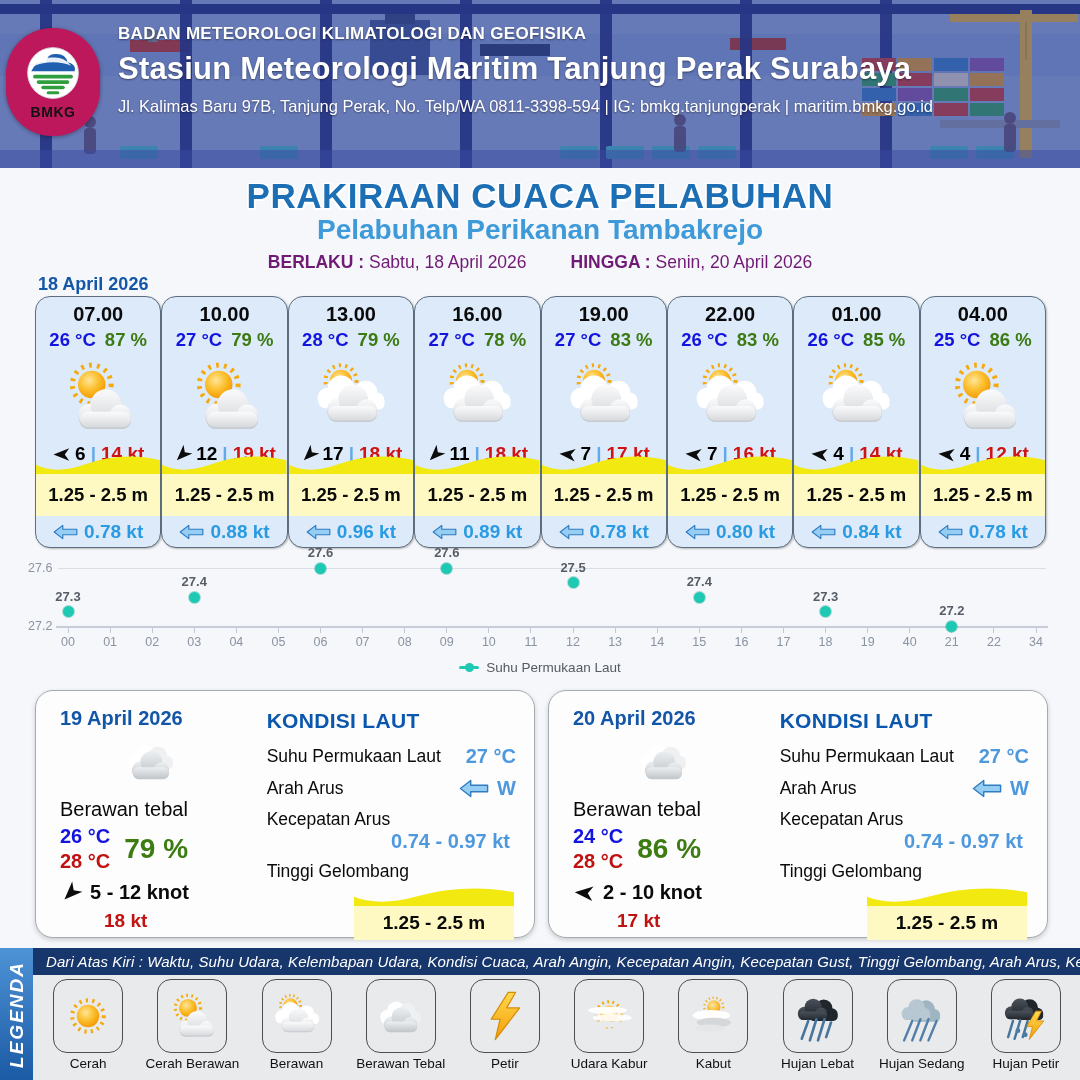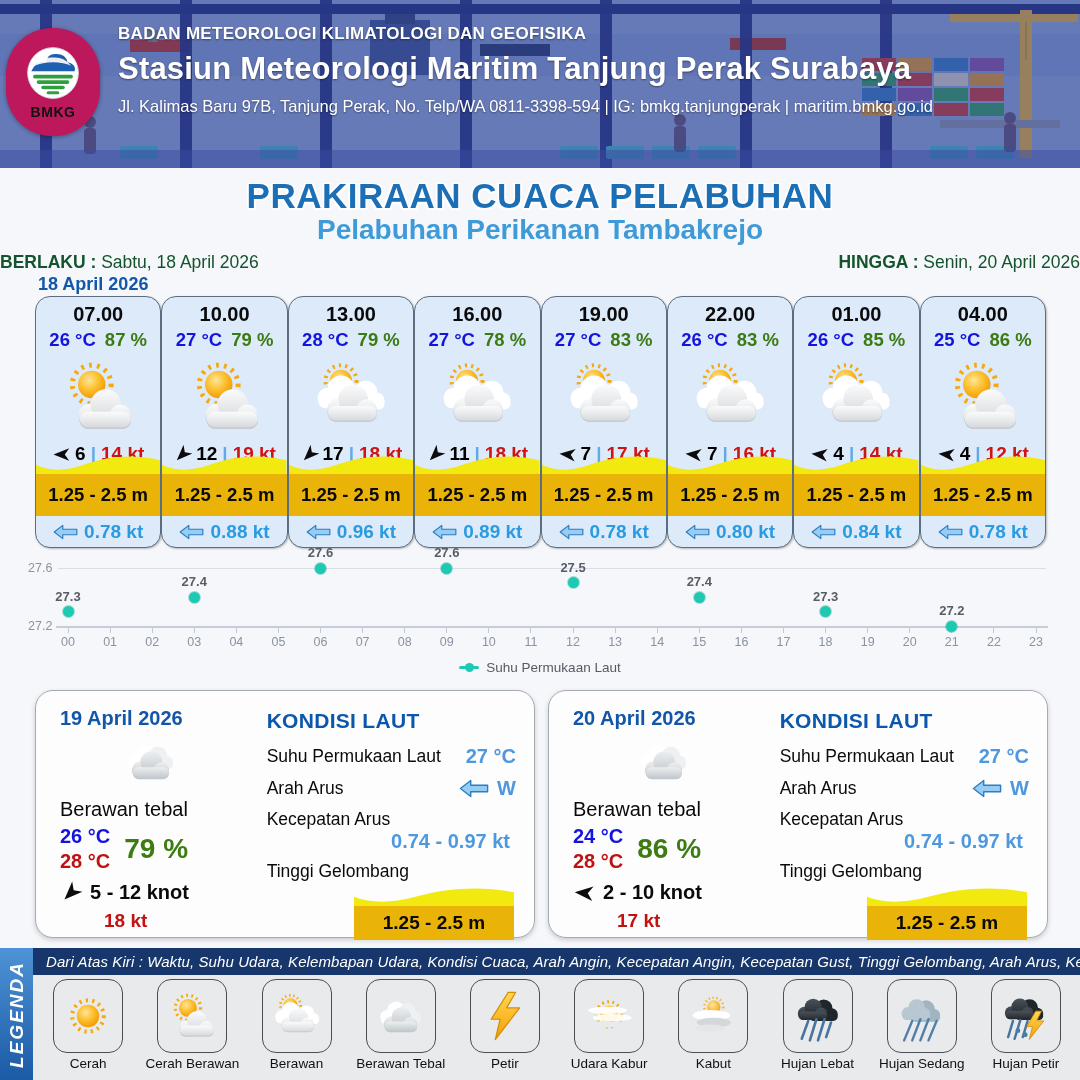--- a/index.html
+++ b/index.html
@@ -15,42 +15,42 @@
   .logo-txt{font-size:14px;font-weight:bold;color:#111;margin-top:2px;letter-spacing:.5px;}
   .hdr-text{position:absolute;left:118px;top:24px;color:#fff;text-shadow:0 1px 2px rgba(0,0,0,.45);}
   .hdr-agency{font-size:17px;font-weight:bold;letter-spacing:.3px;}
   .hdr-station{font-size:31px;font-weight:bold;margin-top:7px;letter-spacing:.2px;}
   .hdr-addr{font-size:16.5px;margin-top:10px;}
 
   
   .title{position:absolute;left:0;top:176px;width:100%;text-align:center;font-size:35px;font-weight:bold;color:#1c6fb5;
     letter-spacing:.5px;text-shadow:1.5px 1.5px 0 #fff,-1.5px -1.5px 0 #fff,1.5px -1.5px 0 #fff,-1.5px 1.5px 0 #fff;}
   .subtitle{position:absolute;left:0;top:214px;width:100%;text-align:center;font-size:28px;font-weight:bold;color:#3e9ad8;}
-  .validity{position:absolute;left:0;top:252px;width:100%;display:flex;justify-content:space-between;gap:44px;font-size:17.5px;color:#14532d;}
+  .validity{position:absolute;left:0;top:252px;width:100%;display:flex;justify-content:center;gap:44px;font-size:17.5px;color:#701a75;}
   .validity b{font-weight:bold;}
   .forecast-date{position:absolute;left:38px;top:274px;font-size:18px;font-weight:bold;color:#1457a8;}
 
   
   .cards{position:absolute;left:35px;top:296px;width:1011px;height:252px;display:flex;}
   .card{position:relative;flex:1;background:#dceafa;border:1.6px solid #5d6e80;border-radius:15px;overflow:hidden;
     box-shadow:1px 1px 2px rgba(0,0,0,.25);}
   .c-time{text-align:center;font-size:20px;font-weight:bold;color:#0a0a0a;margin-top:6px;}
   .c-row2{display:flex;justify-content:center;gap:9px;font-size:18.5px;font-weight:bold;margin-top:3px;}
   .c-temp{color:#1414df;}
   .c-hum{color:#3c7a12;}
   .c-icon{height:88px;display:flex;align-items:center;justify-content:center;margin-top:2px;}
   .c-icon .wicon{width:86px;height:80px;}
   .c-wind{display:flex;align-items:center;justify-content:center;gap:4px;font-size:19px;font-weight:bold;margin-top:2px;}
   .warrow{display:inline-block;width:19px;height:19px;line-height:0;}
   .warrow svg{width:19px;height:19px;}
   .c-sep{color:#63a9e8;font-weight:bold;padding:0 1px;}
   .c-gust{color:#cf1212;}
   .c-wave{position:absolute;left:0;right:0;bottom:31px;height:64px;display:flex;flex-direction:column;}
   .wavecrest{width:100%;height:22px;display:block;}
-  .wavefill{flex:1;background:#eab308;display:flex;align-items:center;justify-content:center;
+  .wavefill{flex:1;background:#fef9c3;display:flex;align-items:center;justify-content:center;
     font-size:18.5px;font-weight:bold;color:#0a0a0a;}
   .c-cur{position:absolute;left:0;right:0;bottom:4px;display:flex;align-items:center;justify-content:center;gap:6px;
     font-size:19px;font-weight:bold;color:#2a9be2;}
   .cur-arrow{display:inline-block;width:25px;height:18px;line-height:0;}
   .cur-arrow svg{width:25px;height:18px;}
 
   
   .chart{position:absolute;left:28px;top:552px;width:1024px;height:98px;}
   .gline{position:absolute;height:1px;background:#d9dee6;}
   .axline{position:absolute;height:2px;background:#c6cdd8;}
@@ -641,27 +641,27 @@
       <div class="xlab" style="left: 658.304px; top: 83px; text-align: center;">15</div>
       <div class="xtick" style="left: 712.891px; top: 76px;"></div>
       <div class="xlab" style="left: 700.391px; top: 83px;">16</div>
       <div class="xtick" style="left: 754.978px; top: 76px;"></div>
       <div class="xlab" style="left: 742.478px; top: 83px;">17</div>
       <div class="xtick" style="left: 797.065px; top: 76px;"></div>
       <div class="xlab" style="left: 784.565px; top: 83px;">18</div>
       <div class="xtick" style="left: 839.152px; top: 76px;"></div>
       <div class="xlab" style="left: 826.652px; top: 83px;">19</div>
       <div class="xtick" style="left: 881.239px; top: 76px;"></div>
-      <div class="xlab" style="left: 868.739px; top: 83px;">20</div>
+      <div class="xlab" style="left: 868.739px; top: 83px;">40</div>
       <div class="xtick" style="left: 923.326px; top: 76px;"></div>
       <div class="xlab" style="left: 910.826px; top: 83px;">21</div>
       <div class="xtick" style="left: 965.413px; top: 76px;"></div>
       <div class="xlab" style="left: 952.913px; top: 83px;">22</div>
       <div class="xtick" style="left: 1007.5px; top: 76px;"></div>
-      <div class="xlab" style="left: 995px; top: 83px;">23</div>
+      <div class="xlab" style="left: 995px; top: 83px;">34</div>
       <div class="dot" style="left: 34.5px; top: 54px; background: rgb(30, 201, 180);"></div>
       <div class="dlab" style="left: 19px; top: 36.5px;">27.3</div>
       <div class="dot" style="left: 160.761px; top: 39.5px; background: rgb(30, 201, 180);"></div>
       <div class="dlab" style="left: 145.261px; top: 22px;">27.4</div>
       <div class="dot" style="left: 287.022px; top: 10.5px; background: rgb(30, 201, 180);"></div>
       <div class="dlab" style="left: 271.522px; top: -7px;">27.6</div>
       <div class="dot" style="left: 413.283px; top: 10.5px; background: rgb(30, 201, 180);"></div>
       <div class="dlab" style="left: 397.783px; top: -7px;">27.6</div>
       <div class="dot" style="left: 539.543px; top: 25px; background: rgb(30, 201, 180);"></div>
       <div class="dlab" style="left: 524.043px; top: 7.5px;">27.5</div>

